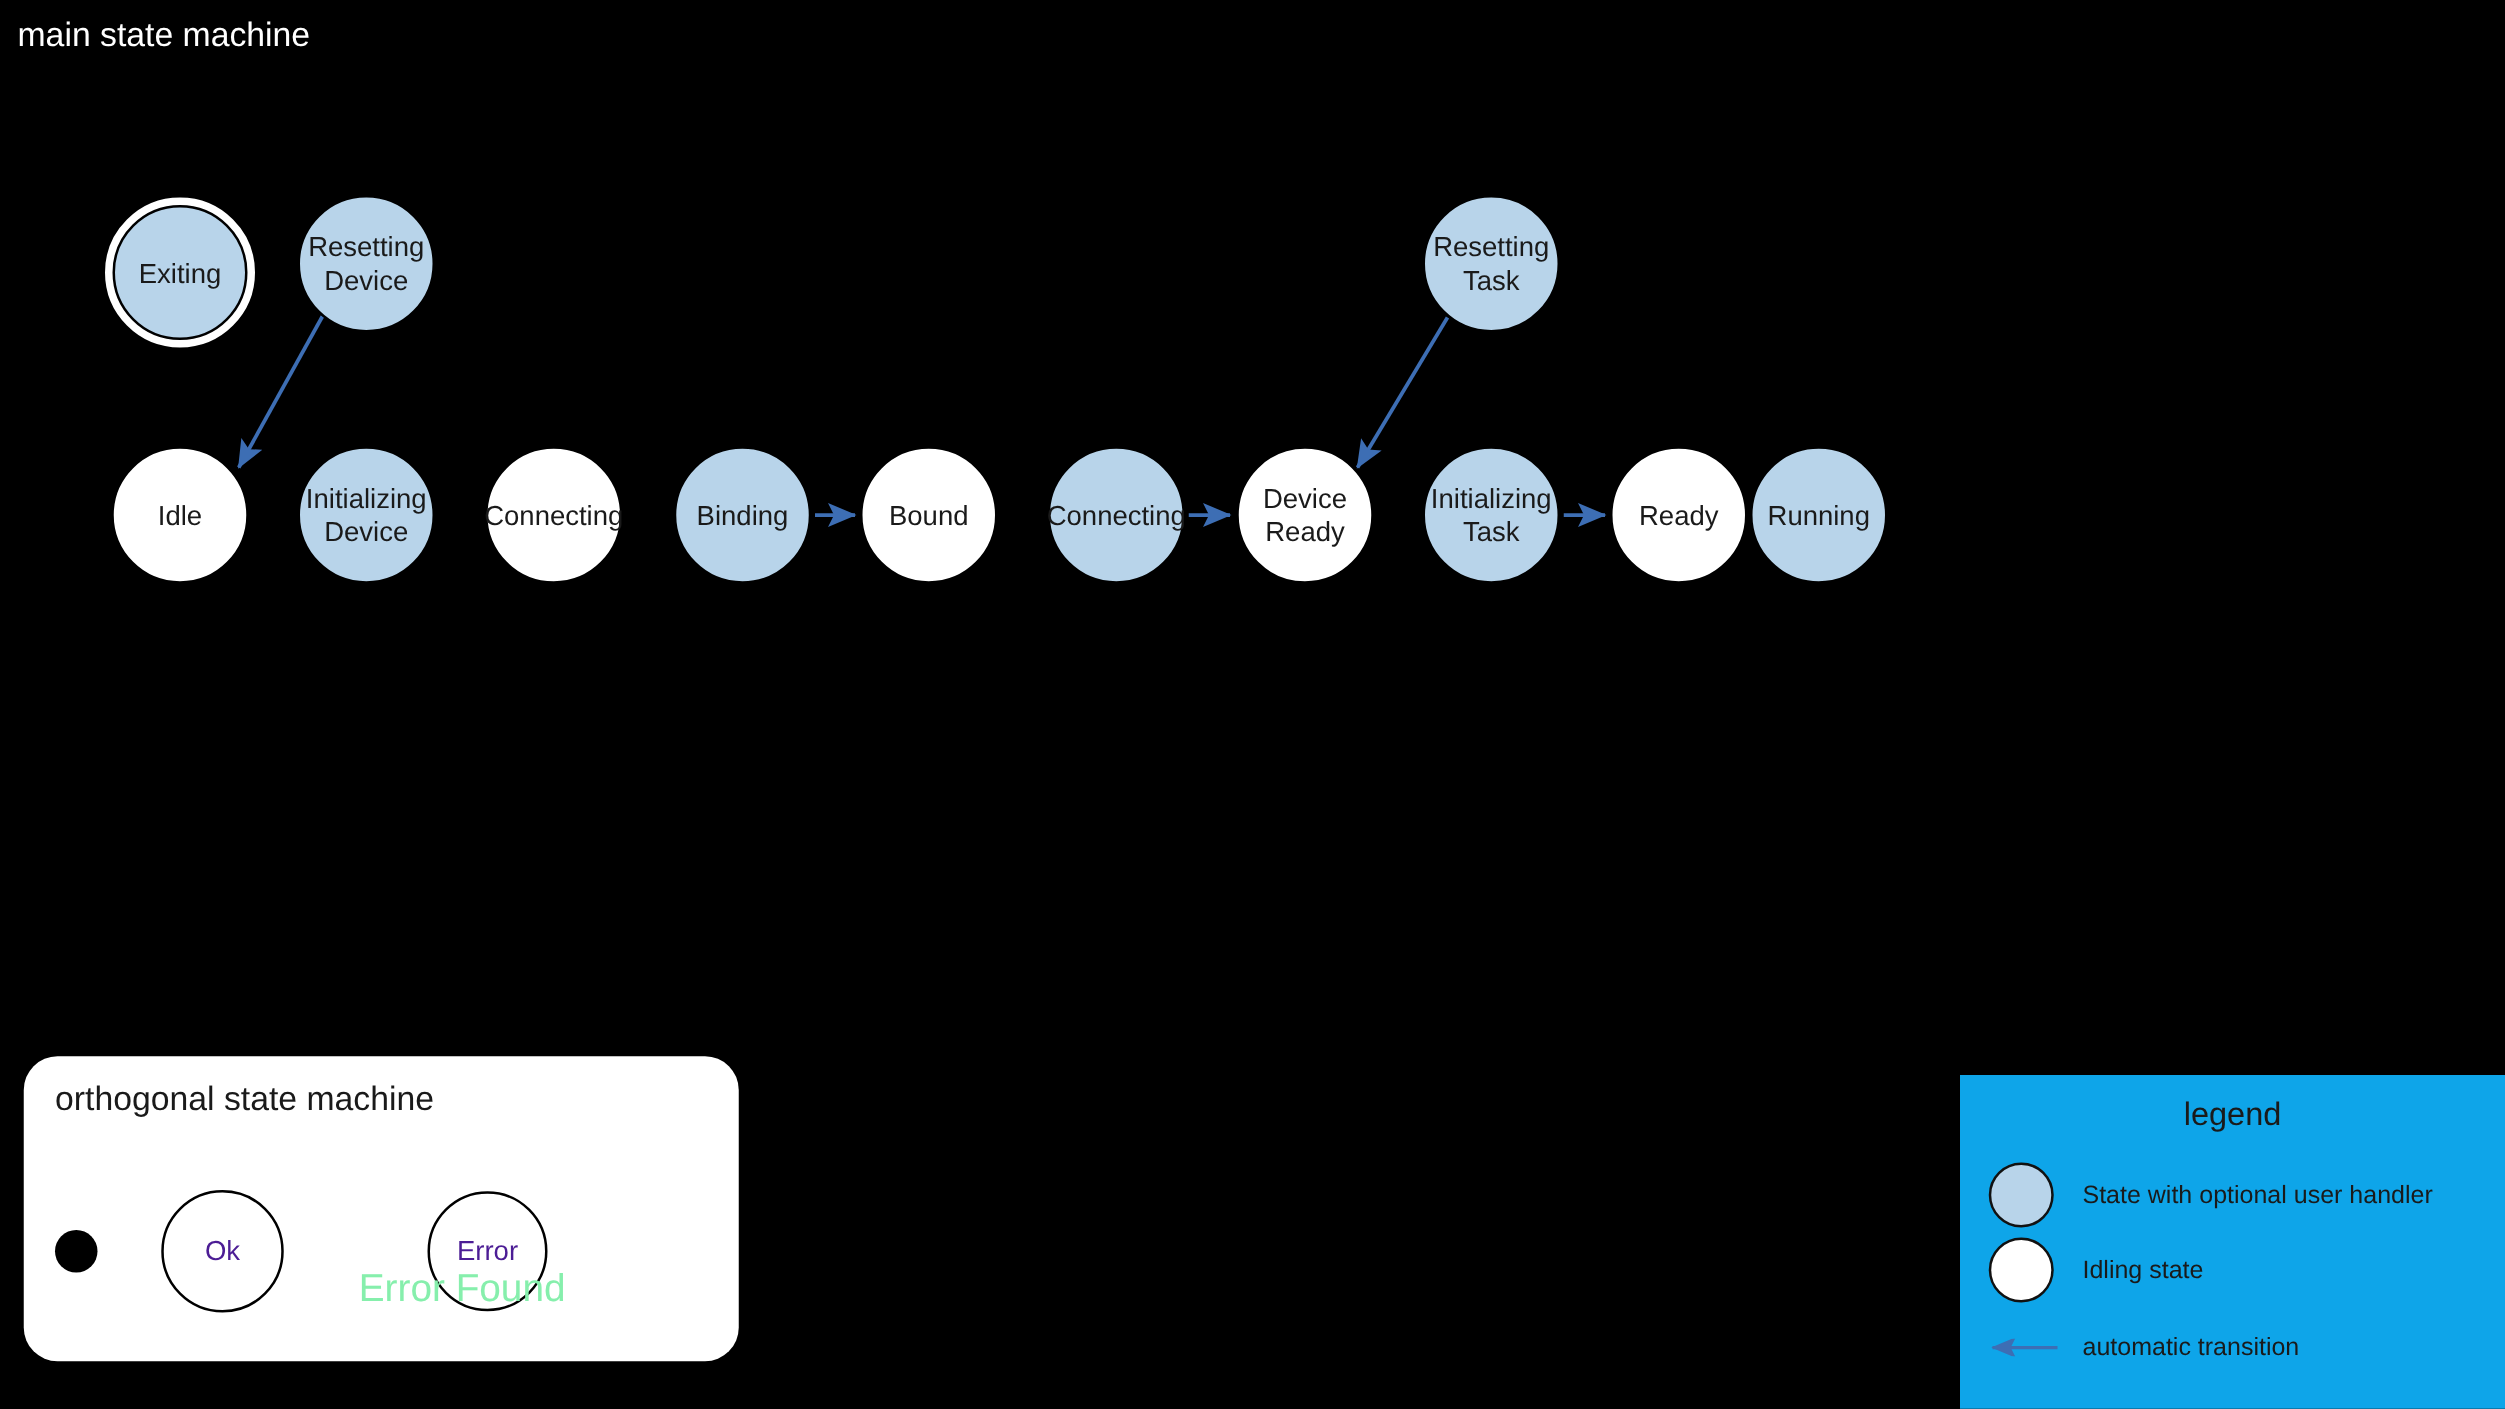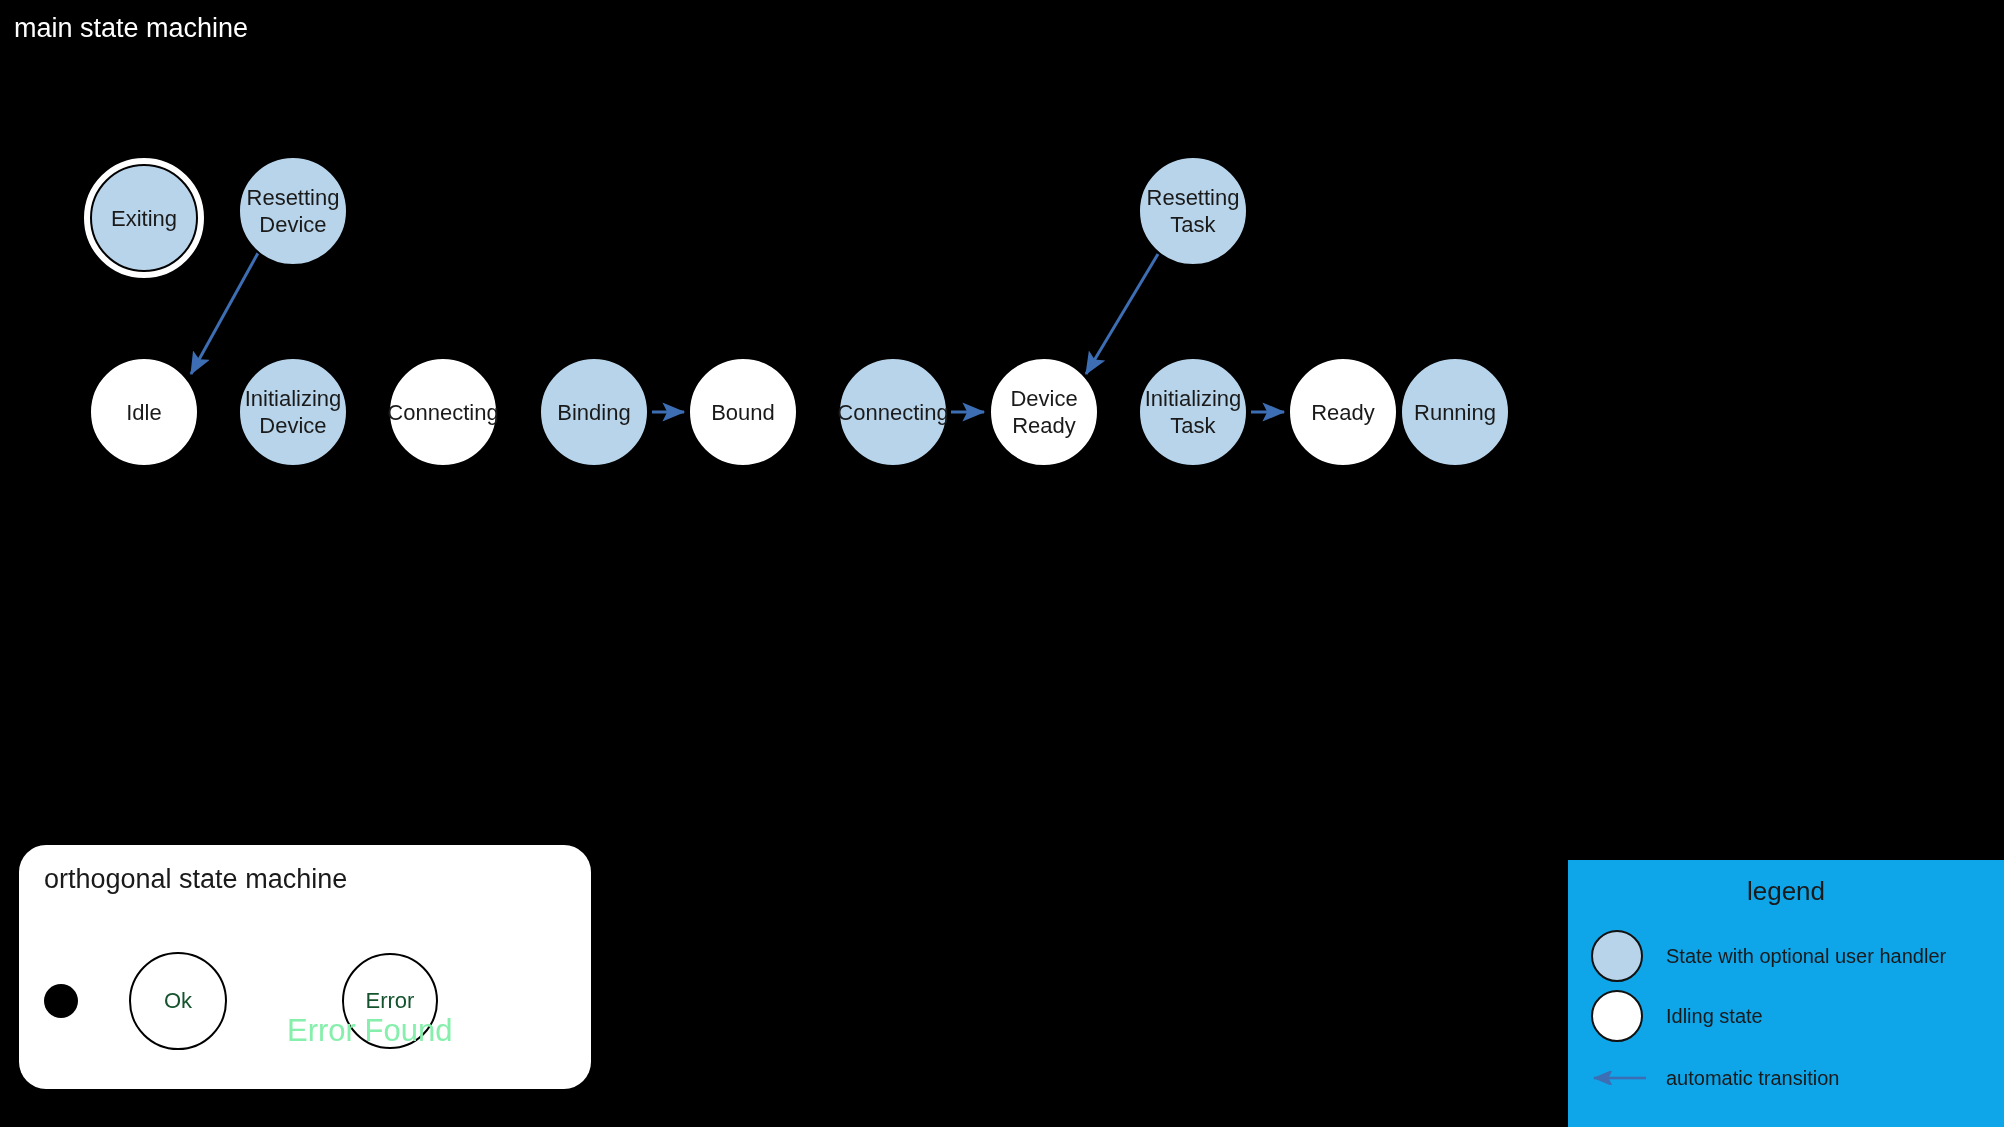--- a/index.html
+++ b/index.html
@@ -88,21 +88,21 @@
   .ortho-circle {
     position: absolute;
     border-radius: 50%;
     background: #ffffff;
     border: 2px solid #000000;
     box-sizing: border-box;
     display: flex;
     align-items: center;
     justify-content: center;
     font-size: 22px;
-    color: #14532d;
+    color: #4c1d95;
   }
   #ortho-start-dot {
     position: absolute;
     left: 44px;
     top: 984px;
     width: 34px;
     height: 34px;
     border-radius: 50%;
     background: #000000;
   }

